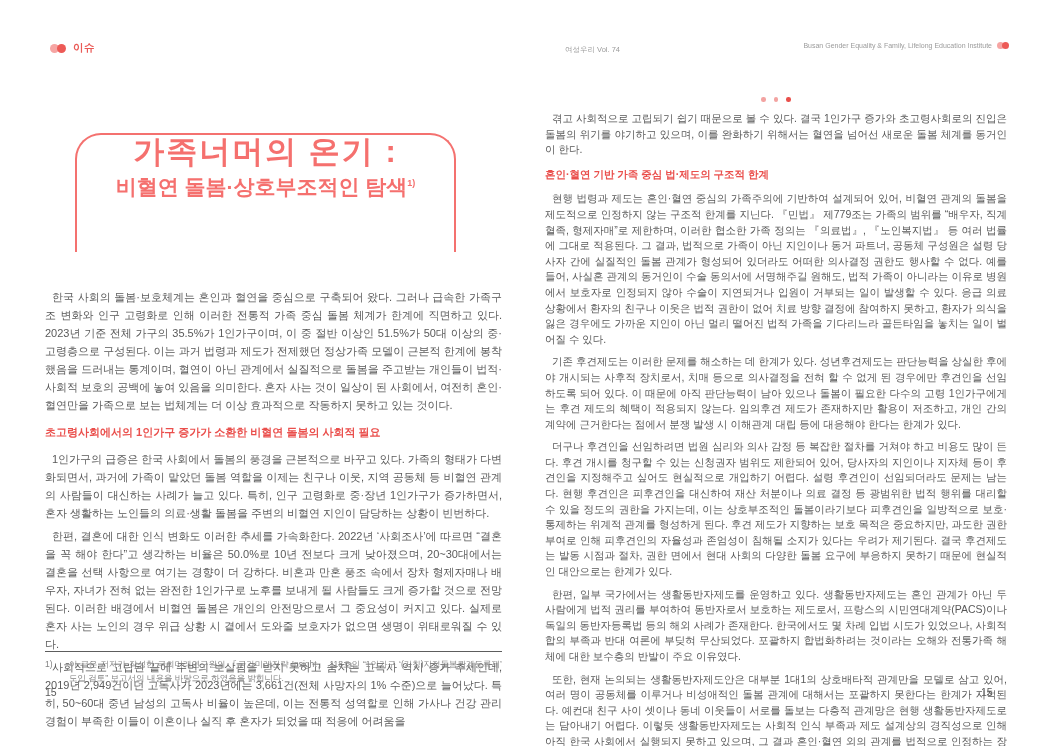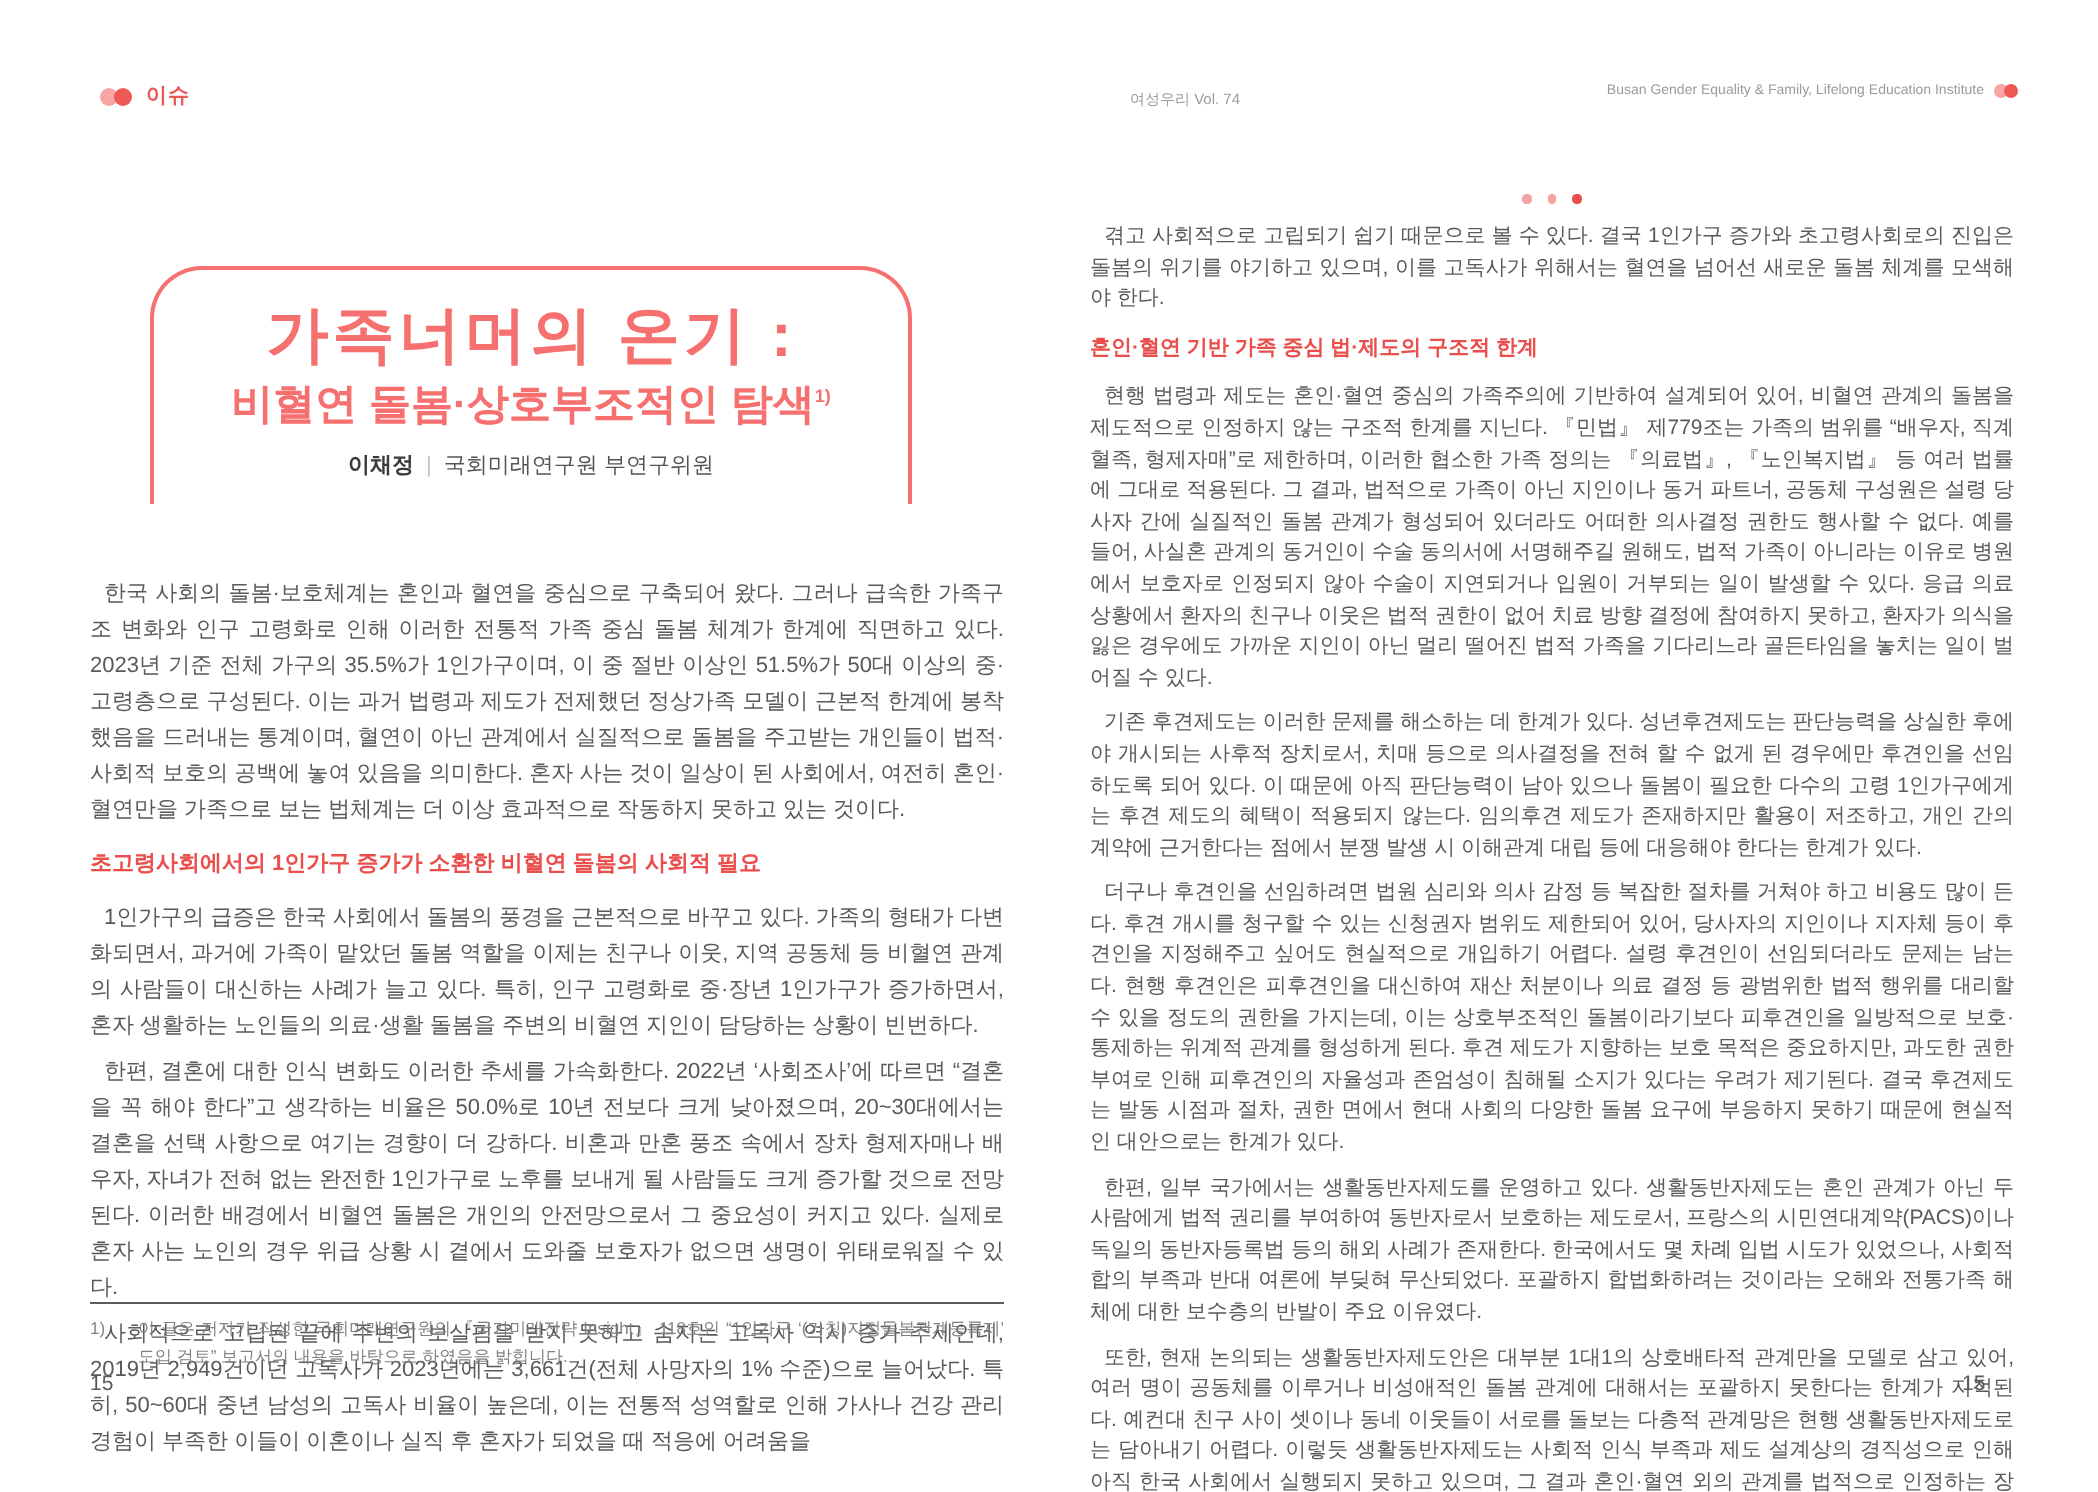--- a/index.html
+++ b/index.html
@@ -18,21 +18,21 @@
   .dbl-circle.small .c2 { left:5px; width:7px; height:7px; background:#ed5a56; }
   .issue-label { color:#ea5a56; font-weight:bold; font-size:10.5px; letter-spacing:0.5px; }
   .header-vol { position:absolute; left:565px; top:45px; font-size:7.5px; color:#9b9b9b; }
   .header-inst { position:absolute; right:40px; top:42px; display:flex; align-items:center; gap:5px; }
   .header-inst .txt { font-size:7px; color:#9b9b9b; }
 
   
   .title-box {
     position:absolute; left:75px; top:133px; width:381px; height:119px; box-sizing:border-box;
     border:2px solid #f4716f; border-bottom:none; border-radius:26px 26px 0 0;
-    text-align:center; padding-top:16px;
+    text-align:center; 
   }
   .title-l1 { font-size:31px; font-weight:bold; color:#f5706e; letter-spacing:2px; line-height:1.1; }
   .title-l2 { font-size:21px; font-weight:bold; color:#f5706e; margin-top:6px; line-height:1.1; }
   .title-l2 sup { font-size:9px; vertical-align:super; }
   .author-line { margin-top:11px; font-size:11px; color:#555555; }
   .author-line .name { font-weight:bold; color:#3c3c3c; }
   .author-line .div { color:#c3c3c3; margin:0 6px; }
 
   .body-col { color:#595959; text-align:justify; }
   .left-body { position:absolute; left:45px; top:288px; width:457px; font-size:11px; line-height:18px; }
@@ -76,23 +76,20 @@
     <span class="txt">Busan Gender Equality &amp; Family, Lifelong Education Institute</span>
     <span class="dbl-circle small">
         <span class="c1"></span>
         <span class="c2"></span>
       </span>
   </div>
 
   <div class="title-box">
     <div class="title-l1">가족너머의 온기 :</div>
     <div class="title-l2"><span>비혈연 돌봄·상호부조적인 탐색</span><sup>1)</sup></div>
-    <div class="author-line">
-      <span class="name">이채정</span><span class="div">|</span><span>국회미래연구원 부연구위원</span>
-    </div>
   </div>
 
   <div class="left-body body-col">
     <p>한국 사회의 돌봄·보호체계는 혼인과 혈연을 중심으로 구축되어 왔다. 그러나 급속한 가족구조 변화와 인구 고령화로 인해 이러한 전통적 가족 중심 돌봄 체계가 한계에 직면하고 있다. 2023년 기준 전체 가구의 35.5%가 1인가구이며, 이 중 절반 이상인 51.5%가 50대 이상의 중·고령층으로 구성된다. 이는 과거 법령과 제도가 전제했던 정상가족 모델이 근본적 한계에 봉착했음을 드러내는 통계이며, 혈연이 아닌 관계에서 실질적으로 돌봄을 주고받는 개인들이 법적·사회적 보호의 공백에 놓여 있음을 의미한다. 혼자 사는 것이 일상이 된 사회에서, 여전히 혼인·혈연만을 가족으로 보는 법체계는 더 이상 효과적으로 작동하지 못하고 있는 것이다.</p>
     <p class="subhead">초고령사회에서의 1인가구 증가가 소환한 비혈연 돌봄의 사회적 필요</p>
     <p>1인가구의 급증은 한국 사회에서 돌봄의 풍경을 근본적으로 바꾸고 있다. 가족의 형태가 다변화되면서, 과거에 가족이 맡았던 돌봄 역할을 이제는 친구나 이웃, 지역 공동체 등 비혈연 관계의 사람들이 대신하는 사례가 늘고 있다. 특히, 인구 고령화로 중·장년 1인가구가 증가하면서, 혼자 생활하는 노인들의 의료·생활 돌봄을 주변의 비혈연 지인이 담당하는 상황이 빈번하다.</p>
     <p>한편, 결혼에 대한 인식 변화도 이러한 추세를 가속화한다. 2022년 ‘사회조사’에 따르면 “결혼을 꼭 해야 한다”고 생각하는 비율은 50.0%로 10년 전보다 크게 낮아졌으며, 20~30대에서는 결혼을 선택 사항으로 여기는 경향이 더 강하다. 비혼과 만혼 풍조 속에서 장차 형제자매나 배우자, 자녀가 전혀 없는 완전한 1인가구로 노후를 보내게 될 사람들도 크게 증가할 것으로 전망된다. 이러한 배경에서 비혈연 돌봄은 개인의 안전망으로서 그 중요성이 커지고 있다. 실제로 혼자 사는 노인의 경우 위급 상황 시 곁에서 도와줄 보호자가 없으면 생명이 위태로워질 수 있다.</p>
     <p>사회적으로 고립된 끝에 주변의 보살핌을 받지 못하고 숨지는 고독사 역시 증가 추세인데, 2019년 2,949건이던 고독사가 2023년에는 3,661건(전체 사망자의 1% 수준)으로 늘어났다. 특히, 50~60대 중년 남성의 고독사 비율이 높은데, 이는 전통적 성역할로 인해 가사나 건강 관리 경험이 부족한 이들이 이혼이나 실직 후 혼자가 되었을 때 적응에 어려움을</p>
   </div>
 
@@ -103,21 +100,21 @@
 
   <div class="pagenum left">15</div>
 
   <div class="dots-sep">
     <span class="dot light"></span>
     <span class="dot light"></span>
     <span class="dot solid"></span>
   </div>
 
   <div class="right-body body-col">
-    <p>겪고 사회적으로 고립되기 쉽기 때문으로 볼 수 있다. 결국 1인가구 증가와 초고령사회로의 진입은 돌봄의 위기를 야기하고 있으며, 이를 고독사가 위해서는 혈연을 넘어선 새로운 돌봄 체계를 모색해야 한다.</p>
+    <p>겪고 사회적으로 고립되기 쉽기 때문으로 볼 수 있다. 결국 1인가구 증가와 초고령사회로의 진입은 돌봄의 위기를 야기하고 있으며, 이를 완화하기 위해서는 혈연을 넘어선 새로운 돌봄 체계를 동거인이 한다.</p>
     <p class="subhead">혼인·혈연 기반 가족 중심 법·제도의 구조적 한계</p>
     <p>현행 법령과 제도는 혼인·혈연 중심의 가족주의에 기반하여 설계되어 있어, 비혈연 관계의 돌봄을 제도적으로 인정하지 않는 구조적 한계를 지닌다. 『민법』 제779조는 가족의 범위를 “배우자, 직계혈족, 형제자매”로 제한하며, 이러한 협소한 가족 정의는 『의료법』, 『노인복지법』 등 여러 법률에 그대로 적용된다. 그 결과, 법적으로 가족이 아닌 지인이나 동거 파트너, 공동체 구성원은 설령 당사자 간에 실질적인 돌봄 관계가 형성되어 있더라도 어떠한 의사결정 권한도 행사할 수 없다. 예를 들어, 사실혼 관계의 동거인이 수술 동의서에 서명해주길 원해도, 법적 가족이 아니라는 이유로 병원에서 보호자로 인정되지 않아 수술이 지연되거나 입원이 거부되는 일이 발생할 수 있다. 응급 의료 상황에서 환자의 친구나 이웃은 법적 권한이 없어 치료 방향 결정에 참여하지 못하고, 환자가 의식을 잃은 경우에도 가까운 지인이 아닌 멀리 떨어진 법적 가족을 기다리느라 골든타임을 놓치는 일이 벌어질 수 있다.</p>
     <p>기존 후견제도는 이러한 문제를 해소하는 데 한계가 있다. 성년후견제도는 판단능력을 상실한 후에야 개시되는 사후적 장치로서, 치매 등으로 의사결정을 전혀 할 수 없게 된 경우에만 후견인을 선임하도록 되어 있다. 이 때문에 아직 판단능력이 남아 있으나 돌봄이 필요한 다수의 고령 1인가구에게는 후견 제도의 혜택이 적용되지 않는다. 임의후견 제도가 존재하지만 활용이 저조하고, 개인 간의 계약에 근거한다는 점에서 분쟁 발생 시 이해관계 대립 등에 대응해야 한다는 한계가 있다.</p>
     <p>더구나 후견인을 선임하려면 법원 심리와 의사 감정 등 복잡한 절차를 거쳐야 하고 비용도 많이 든다. 후견 개시를 청구할 수 있는 신청권자 범위도 제한되어 있어, 당사자의 지인이나 지자체 등이 후견인을 지정해주고 싶어도 현실적으로 개입하기 어렵다. 설령 후견인이 선임되더라도 문제는 남는다. 현행 후견인은 피후견인을 대신하여 재산 처분이나 의료 결정 등 광범위한 법적 행위를 대리할 수 있을 정도의 권한을 가지는데, 이는 상호부조적인 돌봄이라기보다 피후견인을 일방적으로 보호·통제하는 위계적 관계를 형성하게 된다. 후견 제도가 지향하는 보호 목적은 중요하지만, 과도한 권한 부여로 인해 피후견인의 자율성과 존엄성이 침해될 소지가 있다는 우려가 제기된다. 결국 후견제도는 발동 시점과 절차, 권한 면에서 현대 사회의 다양한 돌봄 요구에 부응하지 못하기 때문에 현실적인 대안으로는 한계가 있다.</p>
     <p>한편, 일부 국가에서는 생활동반자제도를 운영하고 있다. 생활동반자제도는 혼인 관계가 아닌 두 사람에게 법적 권리를 부여하여 동반자로서 보호하는 제도로서, 프랑스의 시민연대계약(PACS)이나 독일의 동반자등록법 등의 해외 사례가 존재한다. 한국에서도 몇 차례 입법 시도가 있었으나, 사회적 합의 부족과 반대 여론에 부딪혀 무산되었다. 포괄하지 합법화하려는 것이라는 오해와 전통가족 해체에 대한 보수층의 반발이 주요 이유였다.</p>
     <p>또한, 현재 논의되는 생활동반자제도안은 대부분 1대1의 상호배타적 관계만을 모델로 삼고 있어, 여러 명이 공동체를 이루거나 비성애적인 돌봄 관계에 대해서는 포괄하지 못한다는 한계가 지적된다. 예컨대 친구 사이 셋이나 동네 이웃들이 서로를 돌보는 다층적 관계망은 현행 생활동반자제도로는 담아내기 어렵다. 이렇듯 생활동반자제도는 사회적 인식 부족과 제도 설계상의 경직성으로 인해 아직 한국 사회에서 실행되지 못하고 있으며, 그 결과 혼인·혈연 외의 관계를 법적으로 인정하는 장치가 부재한 상태가 계속되고 있다.</p>
   </div>
 
   <div class="pagenum right">15</div>
 

